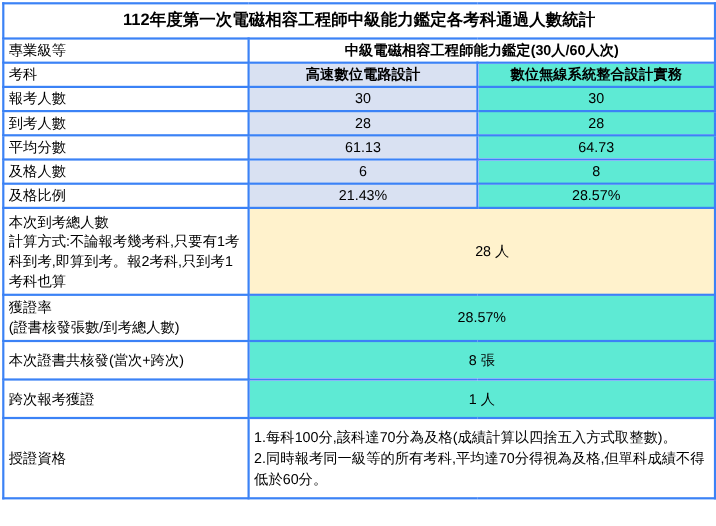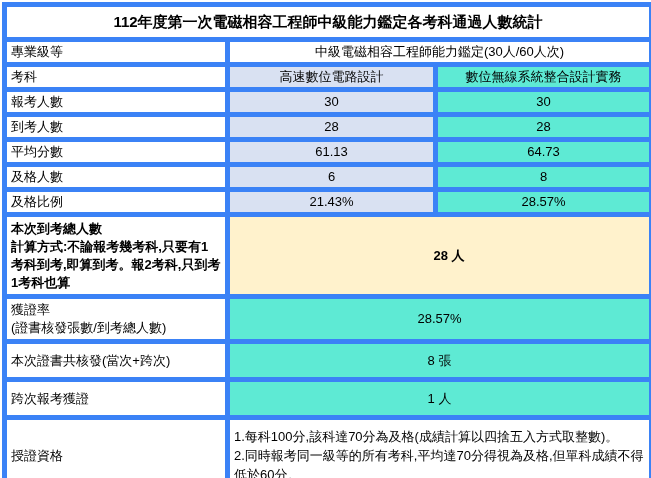--- a/index.html
+++ b/index.html
@@ -1,33 +1,33 @@
 <!DOCTYPE html>
 <html lang="zh-Hant"><head>
 <meta charset="utf-8">
 <style>
   html,body{margin:0;padding:0;background:#ffffff;}
   body{width:651px;height:478px;overflow:hidden;
        font-family:"Liberation Sans","DejaVu Sans",sans-serif;color:#000;}
   table{border-collapse:collapse;table-layout:fixed;
         margin:2px 0 0 2px;width:647px;
         border:2px solid #000;font-size:13px;}
-  td{border:5px solid #3b82f6;padding:1px 4px;vertical-align:middle;
+  td{border:2px solid #3b82f6;padding:1px 4px;vertical-align:middle;
      overflow:hidden;line-height:18px;}
   .title-cell{font-weight:bold;font-size:15px;text-align:center;height:28px;line-height:28px;}
   .h19{height:17px;}
   .label{text-align:left;}
   .num{text-align:center;}
   .center{text-align:center;}
-  .bold{font-weight:normal;}
+  .bold{font-weight:bold;}
   .blue{background:#D9E1F2;}
   .peach{background:#5eead4;}
   .yellow{background:#FFF2CC;padding-left:23px;}
   .pre{white-space:pre-line;}
-  .tall{height:75px;font-weight:bold;}
+  .tall{height:75px;}
   .mid2{height:38px;}
   .mid1{height:31px;}
   .qual{height:69px;vertical-align:middle;}
   .qline{line-height:19px;text-align:left;}
 </style>
 </head>
 <body>
 
 <table>
   <colgroup>

